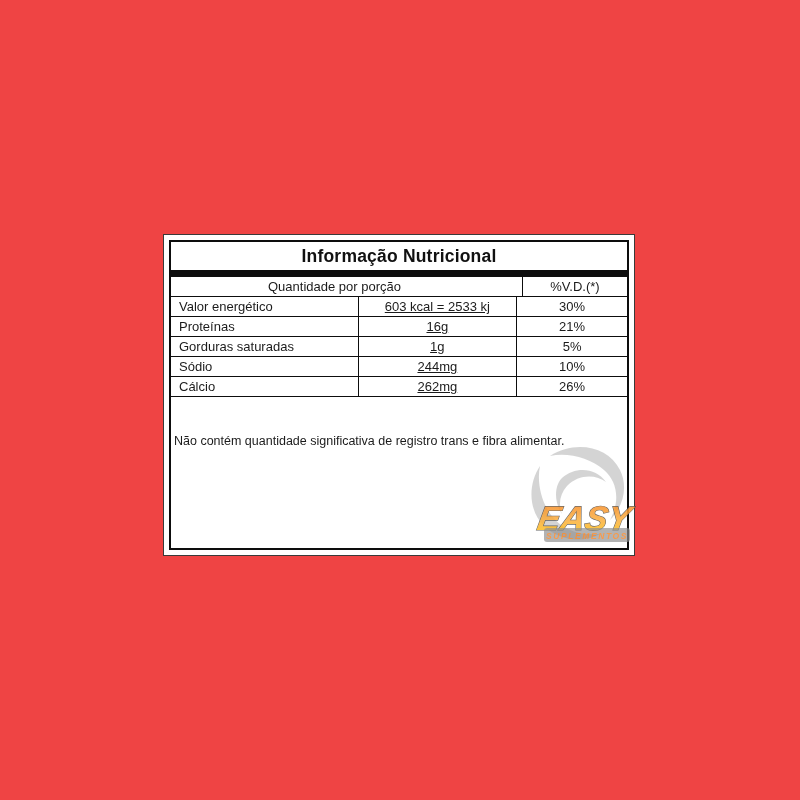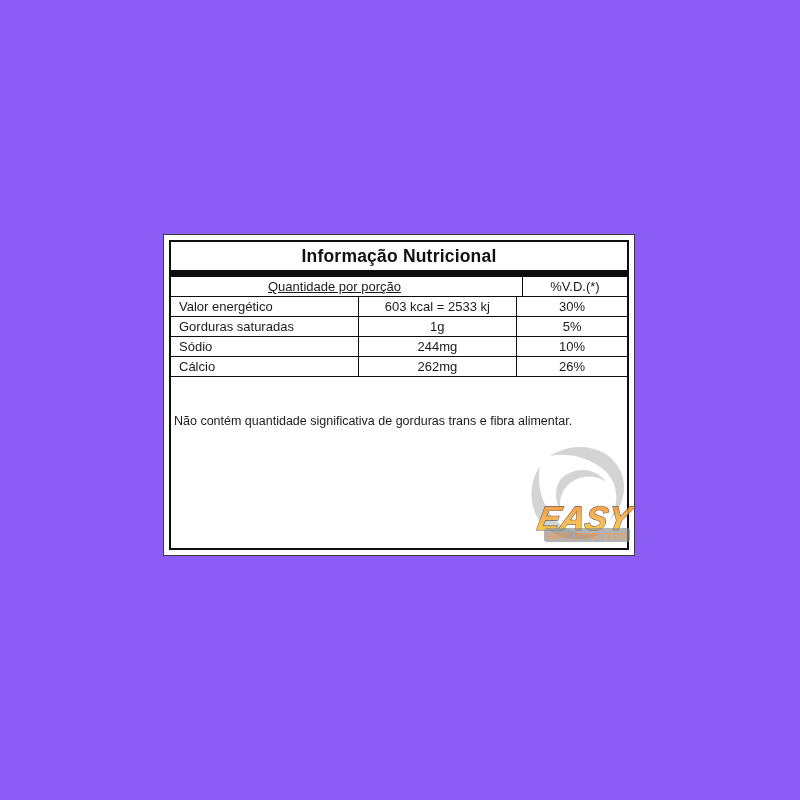--- a/index.html
+++ b/index.html
@@ -2,21 +2,21 @@
 <html><head>
 <meta charset="utf-8">
 <style>
   * { margin: 0; padding: 0; box-sizing: border-box; }
   html, body { width: 800px; height: 800px; background: #ffffff; overflow: hidden; }
   body { font-family: "Liberation Sans", sans-serif; color: #1b1b1b; }
 
   .canvas {
     position: relative;
     width: 800px; height: 800px;
-    background: #8b5cf6;
+    background: #ef4444;
   }
 
   
   .label-outer {
     position: absolute;
     left: 163px; top: 234px;
     width: 472px; height: 322px;
     border: 1px solid #3a3a3a;
     background: #ffffff;
     padding: 5px;
@@ -51,30 +51,30 @@
     align-items: stretch;
   }
   .t-row .c1 {
     width: 40.9%;
     display: flex; align-items: center;
     padding-left: 8px;
   }
   .t-row .c2 {
     width: 34.8%;
     border-left: 1px solid #0d0d0d;
-    display: flex; align-items: center; justify-content: center;
+    display: flex; align-items: center; justify-content: center; text-decoration: underline;
   }
   .t-row .c3 {
     width: 24.3%;
     border-left: 1px solid #0d0d0d;
     display: flex; align-items: center; justify-content: center;
   }
   .head-row .cm {
     width: 75.7%;
-    display: flex; align-items: center; justify-content: center; text-decoration: underline;
+    display: flex; align-items: center; justify-content: center;
   }
   .head-row .c3 { width: 24.3%; margin-left: 24px; }
 
   .footnotes {
     flex: 1;
     padding: 2px 4px 0 3px;
     font-size: 12.5px;
     line-height: 17px;
     color: #1b1b1b;
     white-space: pre-wrap;
@@ -104,37 +104,42 @@
         <div class="cm">Quantidade por porção</div>
         <div class="c3">%V.D.(*)</div>
       </div>
 
       <div class="t-row">
         <div class="c1">Valor energético</div>
         <div class="c2">603 kcal = 2533 kj</div>
         <div class="c3">30%</div>
       </div>
       <div class="t-row">
+        <div class="c1">Proteínas</div>
+        <div class="c2">16g</div>
+        <div class="c3">21%</div>
+      </div>
+      <div class="t-row">
         <div class="c1">Gorduras saturadas</div>
         <div class="c2">1g</div>
         <div class="c3">5%</div>
       </div>
       <div class="t-row">
         <div class="c1">Sódio</div>
         <div class="c2">244mg</div>
         <div class="c3">10%</div>
       </div>
       <div class="t-row">
         <div class="c1">Cálcio</div>
         <div class="c2">262mg</div>
         <div class="c3">26%</div>
       </div>
 
       <div class="footnotes">
-        <div>Não contém quantidade significativa de gorduras trans e fibra alimentar.</div>
+        <div>Não contém quantidade significativa de registro trans e fibra alimentar.</div>
       </div>
 
     </div>
   </div>
 
   <div class="watermark">
     <svg width="116" height="110" viewBox="0 0 116 110" xmlns="http://www.w3.org/2000/svg">
       <defs>
         <linearGradient id="easyGrad" x1="0" y1="0" x2="0" y2="1">
           <stop offset="0" stop-color="#F58220"></stop>

